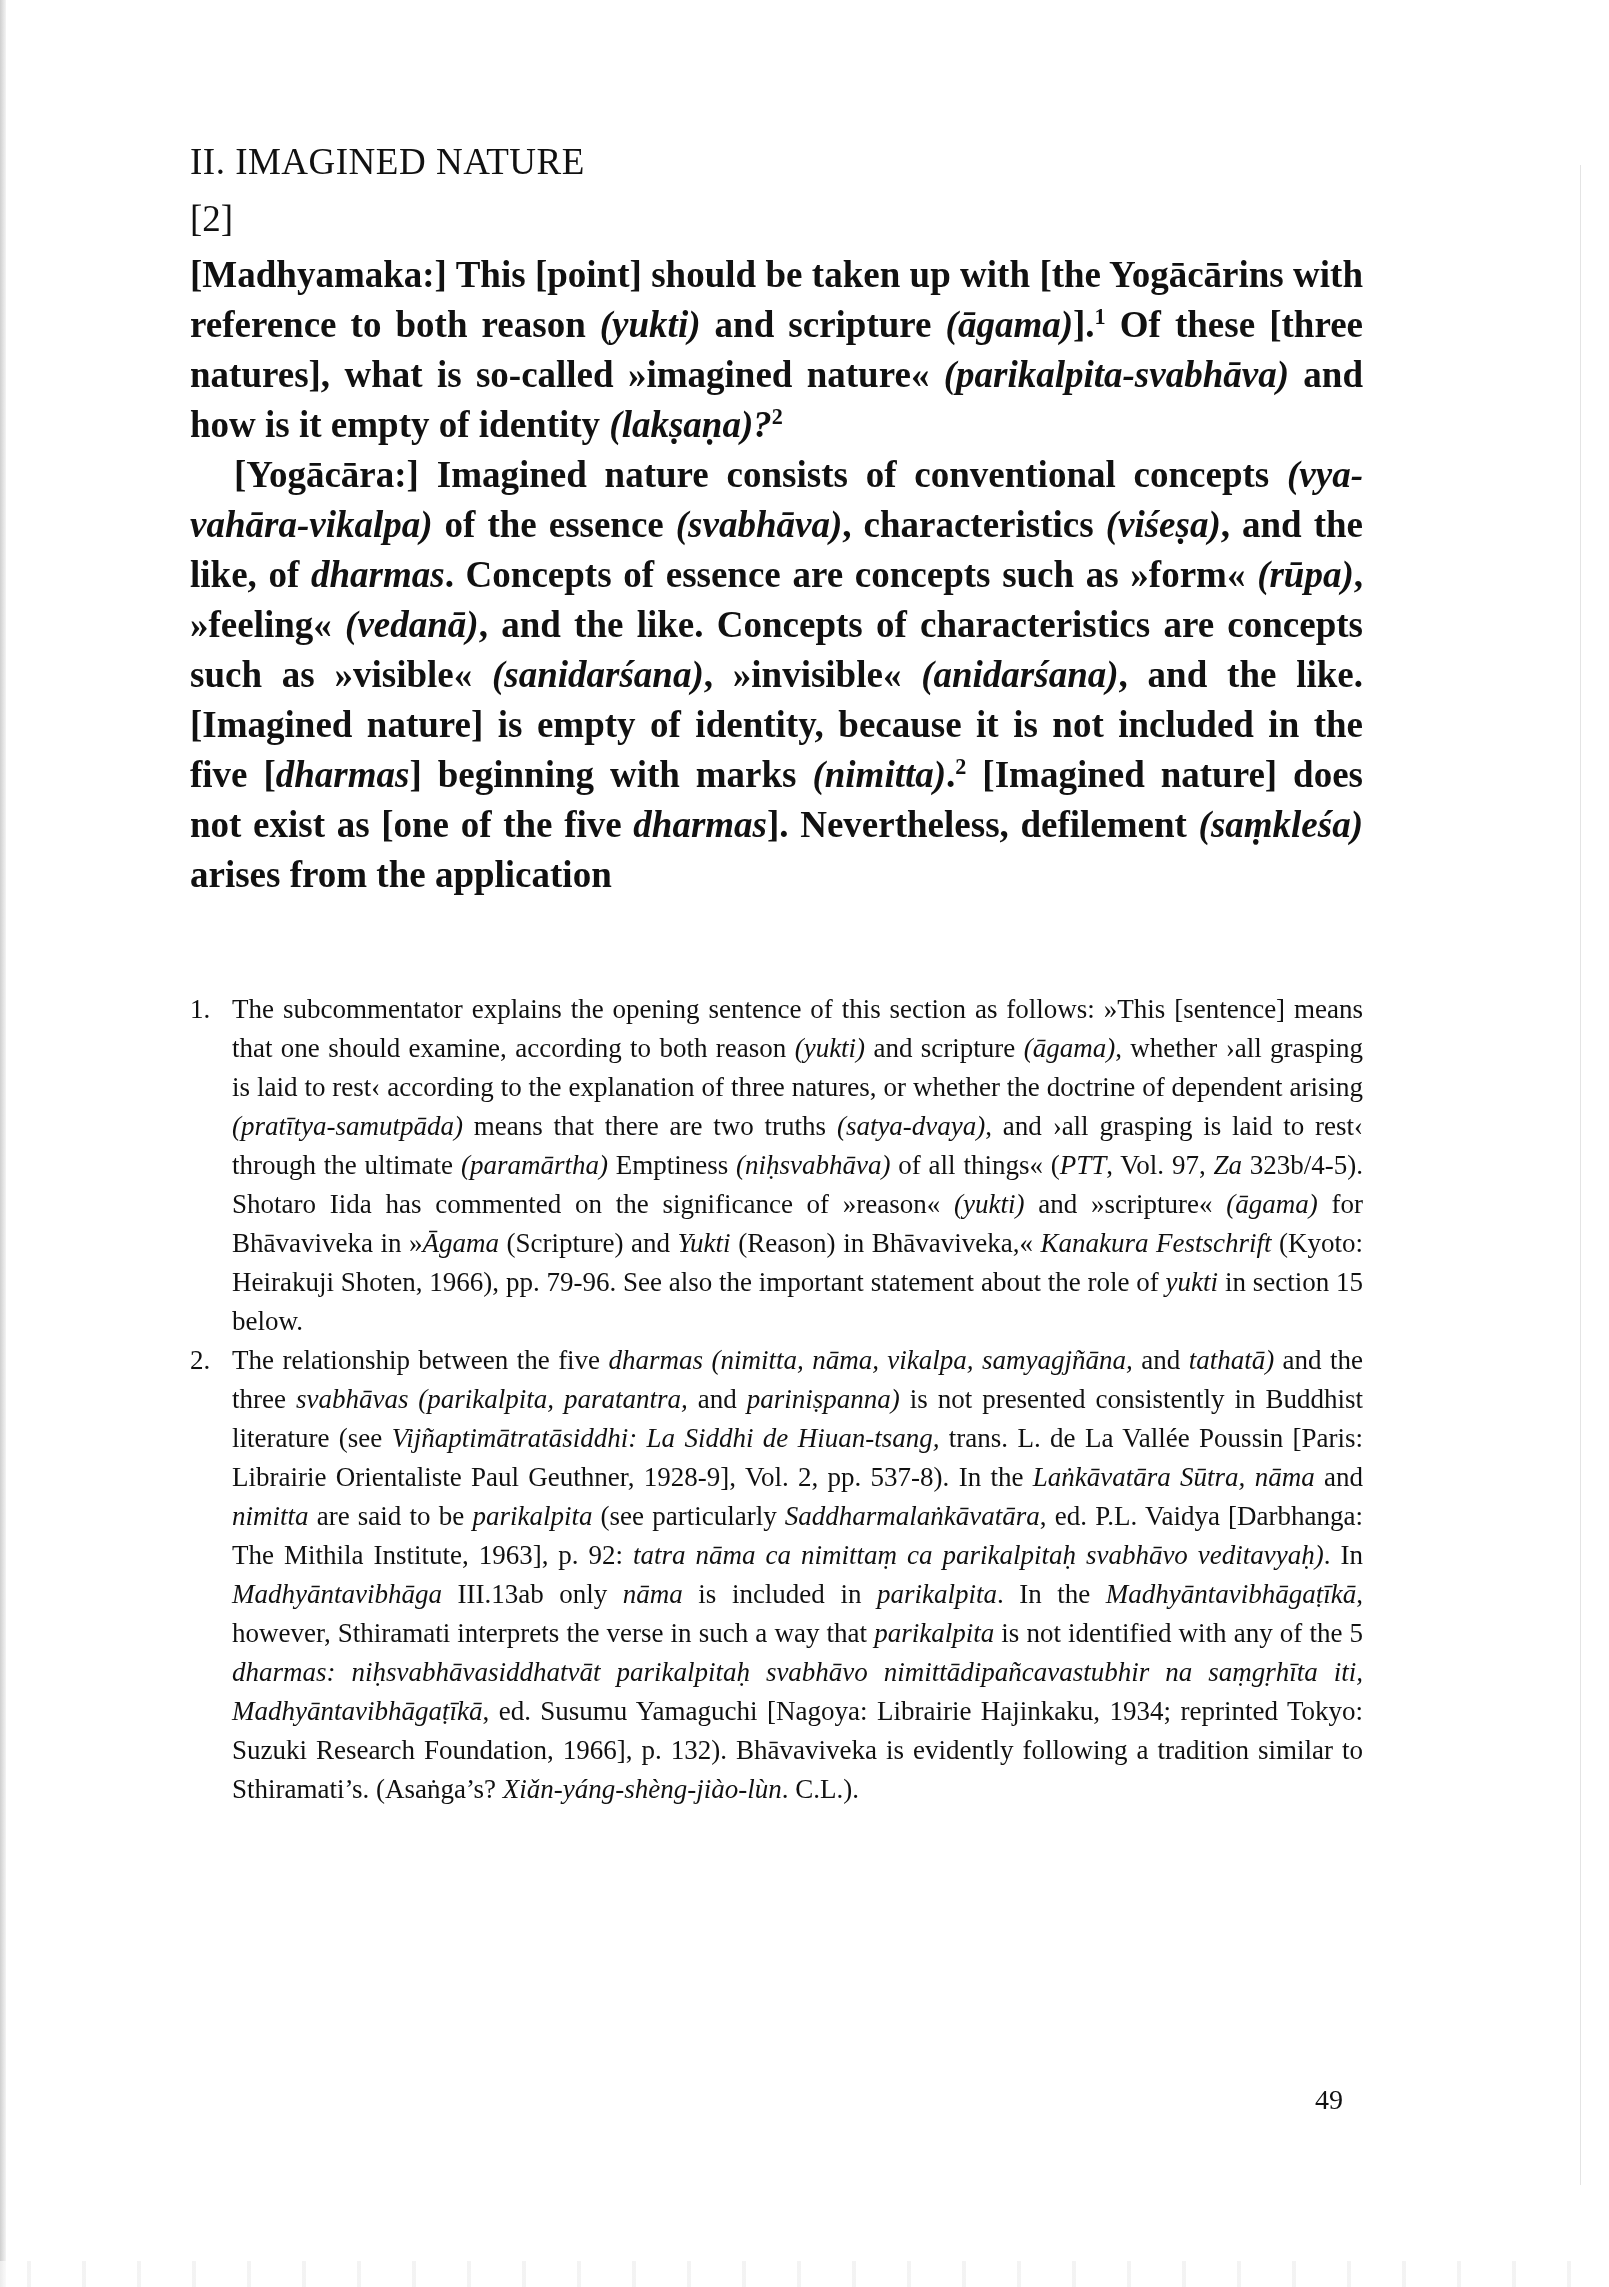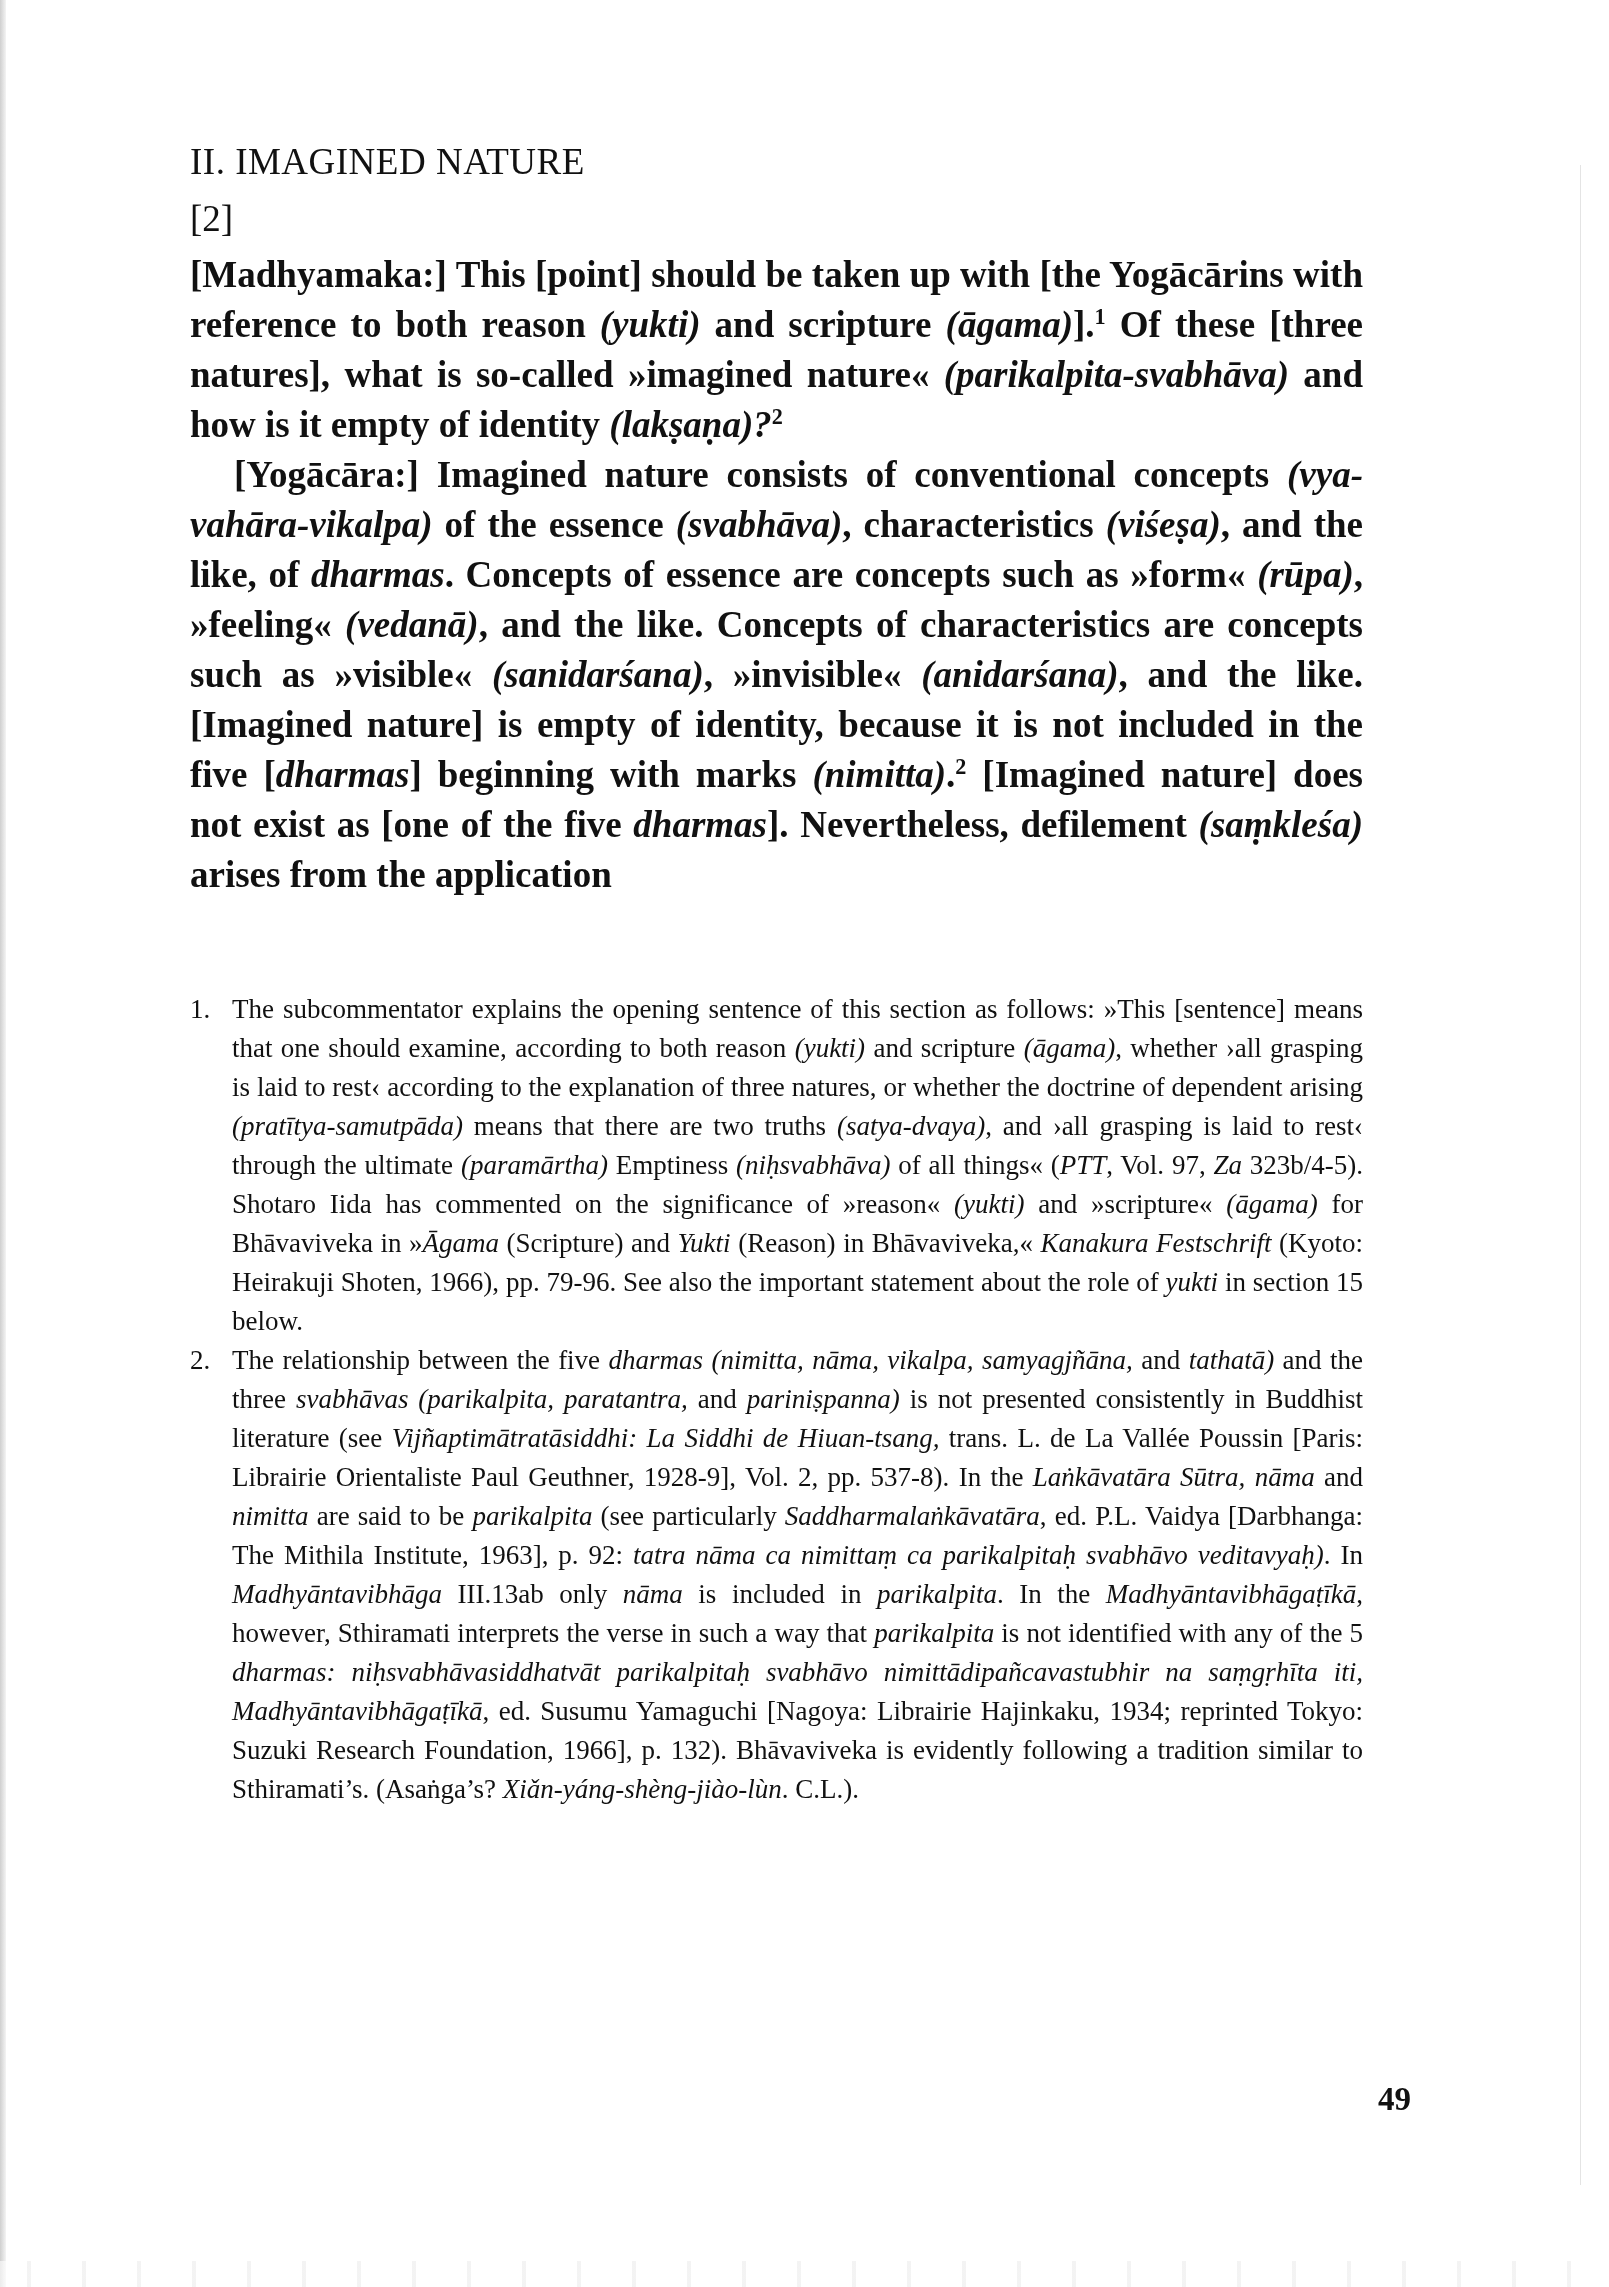--- a/index.html
+++ b/index.html
@@ -14,21 +14,21 @@
   .text-block { position:absolute; left:190px; width:1173px; }
   .heading { top:138px; font-size:37px; line-height:48px; letter-spacing:0.5px; }
   .section-num { top:195px; font-size:37px; line-height:48px; }
   .body { top:250px; font-size:37px; line-height:50px; text-align:justify;font-weight:bold; }
   .body p { margin:0; }
   .body p.indent { text-indent:44px; }
   .fn-list { position:absolute; left:190px; top:990px; width:1173px;
          font-size:27px; line-height:39px; text-align:justify; margin:0; padding:0; list-style:none; }
   .fn { position:relative; padding-left:42px; margin:0 0 0 0; }
   .fn-num { position:absolute; left:0; top:0; }
-  .page-number { position:absolute; left:1378px; top:2081px; font-size:33px; line-height:37px;font-weight:bold; }
+  .page-number { position:absolute; left:1315px; top:2081px; font-size:28px; line-height:37px; }
   i { font-style:italic; }
   sup { font-size:60%; line-height:0; vertical-align:super; }
 </style>
 </head>
 <body>
 
 <div class="page">
   <div class="scan-edge-left"></div>
   <div class="scan-edge-right"></div>
 

